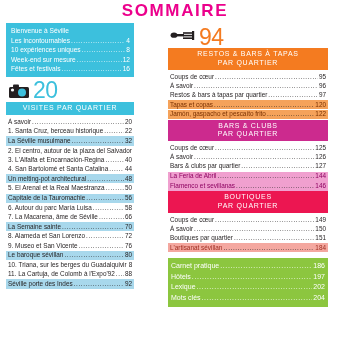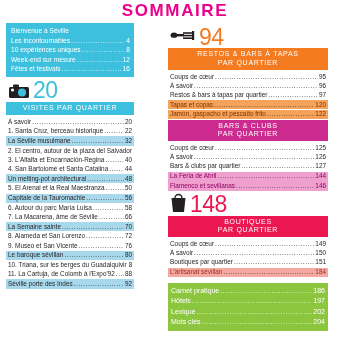--- a/index.html
+++ b/index.html
@@ -404,27 +404,20 @@
               </div>
             </div>
             <div class="hl magenta">
               <div class="row ">
                 <span class="lbl">Flamenco et sevillanas</span>
                 <span class="dots">............................................................</span>
                 <span class="pg">146</span>
               </div>
             </div>
           </div>
-          <div class="numhead num-pink">
-            <span class="icon"><svg width="17" height="20" viewBox="0 0 17 20">
-                <path d="M5 5 a3.5 3.5 0 0 1 7 0" fill="none" stroke="#231f20" stroke-width="1.3"></path>
-                <path d="M1.5 5 L15.5 5 L14 19 L3 19 Z" fill="#231f20"></path>
-              </svg></span>
-            <span class="big">148</span>
-          </div>
           <div class="banner pink">
             <div>BOUTIQUES</div>
             <div>PAR QUARTIER</div>
           </div>
           <div class="toc list-after-banner">
             <div class="plain">
               <div class="row ">
                 <span class="lbl">Coups de cœur</span>
                 <span class="dots">............................................................</span>
                 <span class="pg">149</span>

